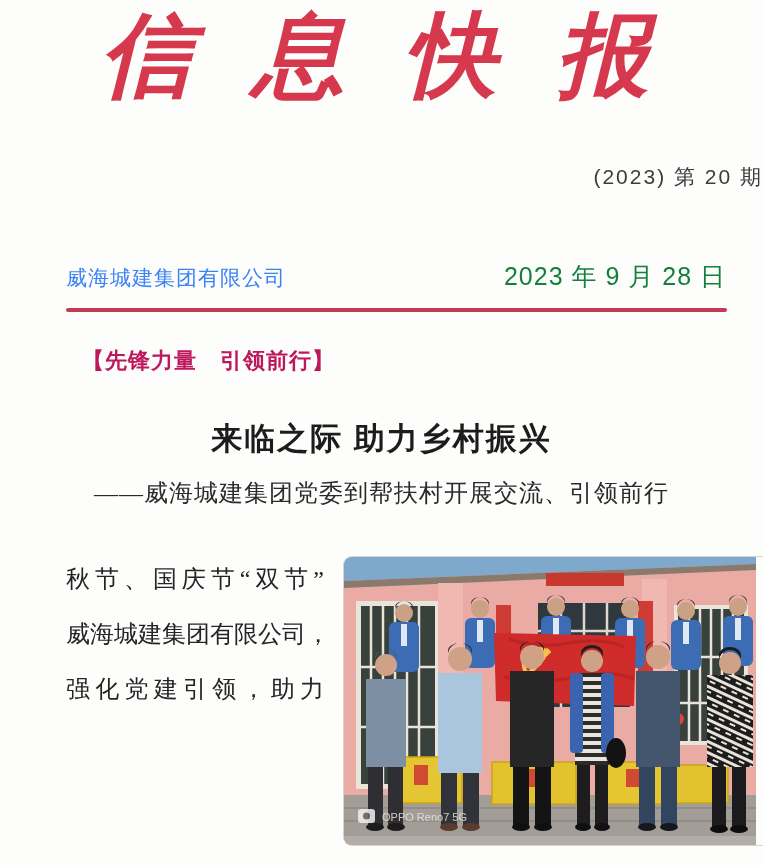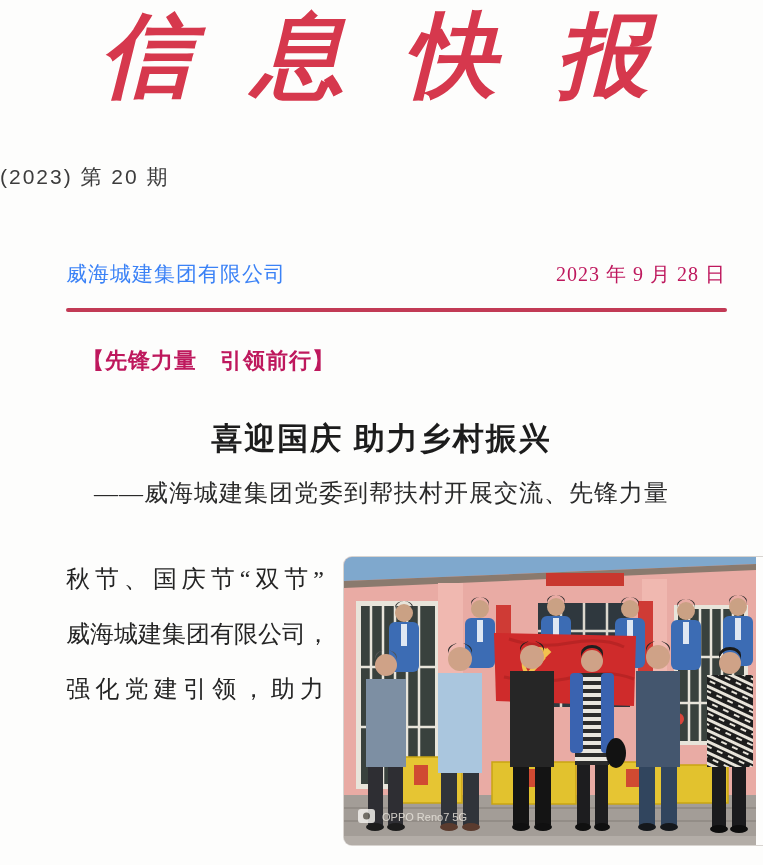--- a/index.html
+++ b/index.html
@@ -8,35 +8,35 @@
     background:#fdfdfc;overflow:hidden;
     font-family:"Liberation Serif","DejaVu Serif",serif;color:#222;padding-left:44px;
   }
   .masthead{
     position:absolute;top:6px;left:0;width:763px;text-align:center;
     font-family:"DejaVu Serif","Liberation Serif",serif;
     font-weight:bold;font-size:92px;line-height:1.08;letter-spacing:14px;
     color:#d6384d;font-style:italic;white-space:nowrap;
   }
   .issue{
-    position:absolute;top:163px;left:0;width:763px;text-align:left;
+    position:absolute;top:163px;left:0;width:763px;text-align:right;
     font-family:"Liberation Sans","DejaVu Sans",sans-serif;
     font-size:21px;color:#3c3c3c;letter-spacing:2px;
   }
   .meta-row{
     position:absolute;top:260px;left:66px;width:660px;
     display:flex;justify-content:space-between;align-items:baseline;
   }
   .org{
     font-family:"Liberation Sans","DejaVu Sans",sans-serif;
     font-size:21px;color:#3b82f6;letter-spacing:1px;
   }
   .date{
-    font-family:Liberation Serif, serif;
-    font-size:20px;color:#be185d;letter-spacing:1px;
+    font-family:Liberation Sans, sans-serif;
+    font-size:25px;color:#15803d;letter-spacing:1px;
   }
   .rule{
     position:absolute;top:308px;left:66px;width:661px;height:4px;
     background:#c23a55;border-radius:2px;
   }
   .section-tag{
     position:absolute;top:346px;left:82px;
     font-family:"Liberation Sans","DejaVu Sans",sans-serif;
     font-size:22px;font-weight:600;color:#be185d;letter-spacing:1px;
   }
@@ -77,23 +77,23 @@
 
   <div class="meta-row">
     <span class="org">威海城建集团有限公司</span>
     <span class="date">2023 年 9 月 28 日</span>
   </div>
 
   <div class="rule"></div>
 
   <div class="section-tag">【先锋力量　引领前行】</div>
 
-  <div class="article-title">喜迎国庆 助力乡村振兴</div>
-
-  <div class="article-subtitle">——威海城建集团党委到帮扶村开展交流、先锋力量</div>
+  <div class="article-title">来临之际 助力乡村振兴</div>
+
+  <div class="article-subtitle">——威海城建集团党委到帮扶村开展交流、引领前行</div>
 
   <div class="body-col">
     <div class="body-line">秋节、国庆节“双节”</div>
     <div class="body-line">威海城建集团有限公司，</div>
     <div class="body-line">强化党建引领，助力</div>
   </div>
 
   <div class="photo-frame">
     <svg viewBox="0 0 412 288" width="412" height="288" xmlns="http://www.w3.org/2000/svg">
       <defs>

